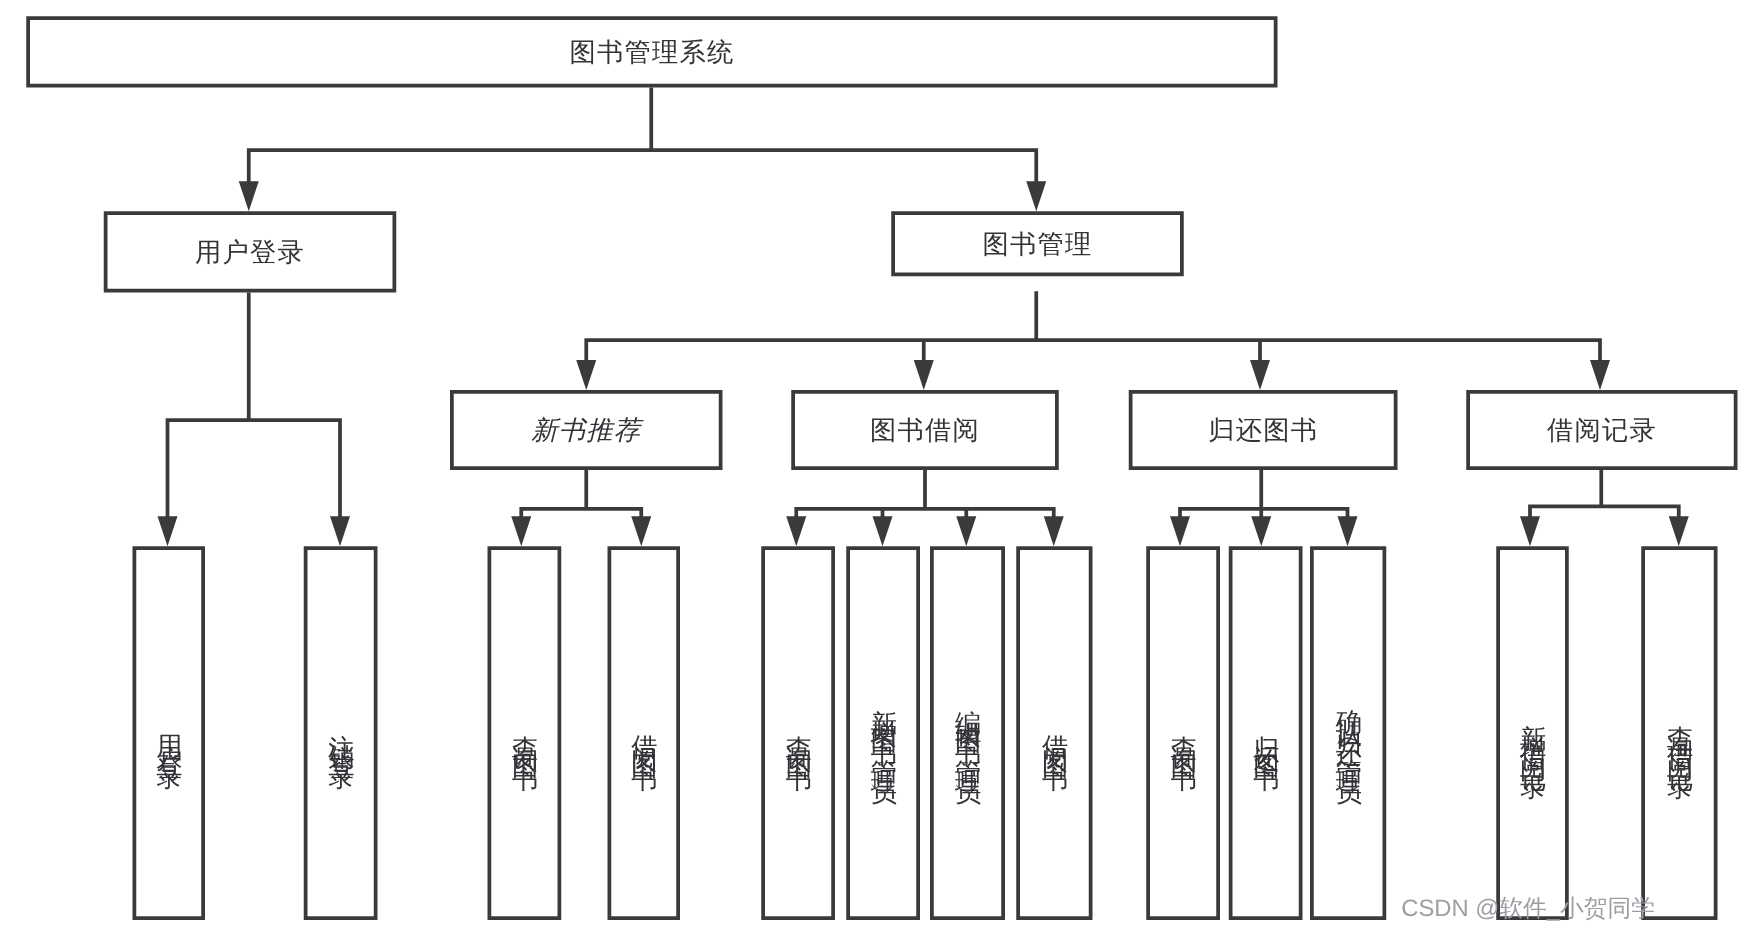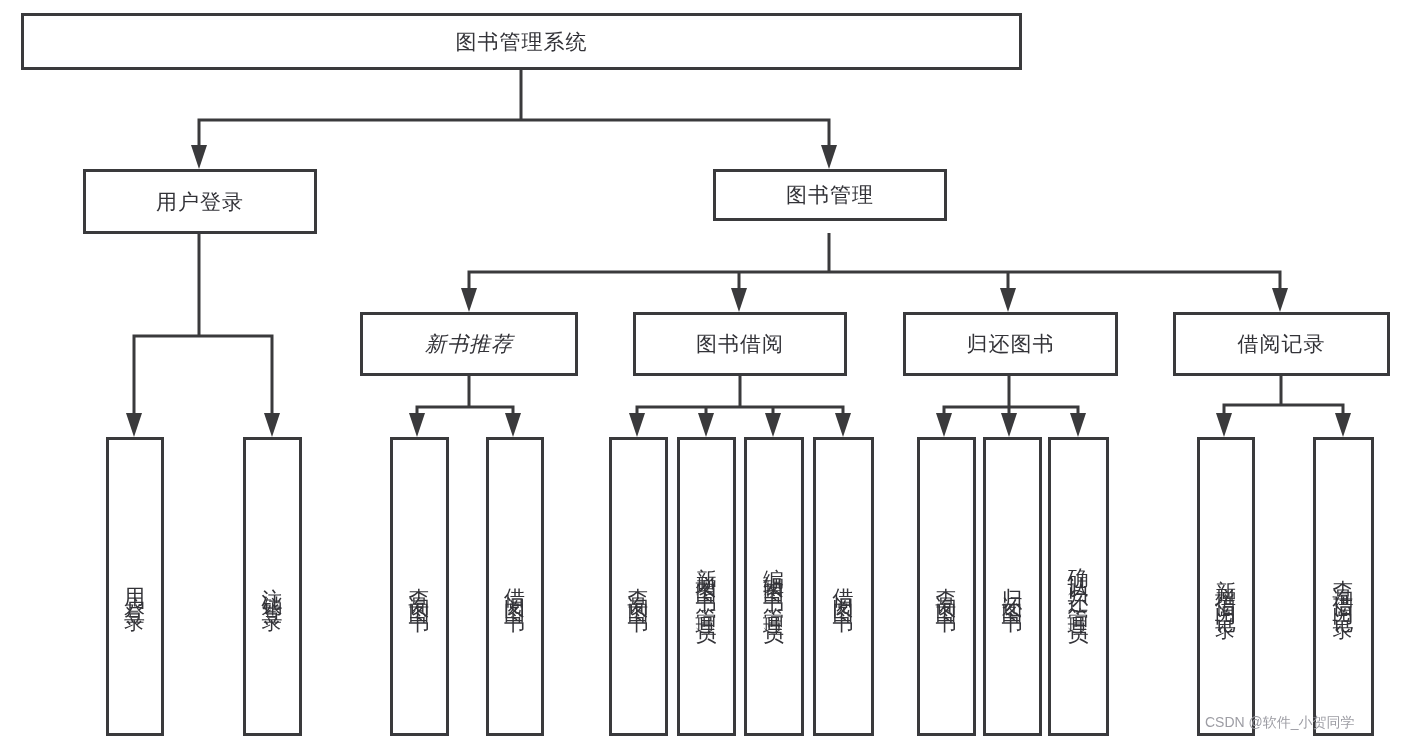--- a/index.html
+++ b/index.html
@@ -32,22 +32,22 @@
   .n-l4{left:609px;top:437px;width:59px;height:299px;}
   .n-l5{left:677px;top:437px;width:59px;height:299px;}
   .n-l6{left:744px;top:437px;width:60px;height:299px;}
   .n-l7{left:813px;top:437px;width:61px;height:299px;}
   .n-l8{left:917px;top:437px;width:59px;height:299px;}
   .n-l9{left:983px;top:437px;width:59px;height:299px;}
   .n-l10{left:1048px;top:437px;width:61px;height:299px;}
   .n-l11{left:1197px;top:437px;width:58px;height:299px;}
   .n-l12{left:1313px;top:437px;width:61px;height:299px;}
   .watermark{
-    position:absolute;left:1205px;top:714px;z-index:5;
-    font-size:14px;color:#9d9da4;white-space:nowrap;
+    position:absolute;left:1121px;top:714px;z-index:5;
+    font-size:19px;color:#9d9da4;white-space:nowrap;
   }
 </style>
 </head>
 <body>
 
 <div class="stage">
 
   <svg class="edges" viewBox="0 0 1405 747" xmlns="http://www.w3.org/2000/svg">
     <g stroke="#3a3a3c" stroke-width="3" fill="none">
       <path d="M521 69 V120 M197.5 120 H830.5 M199 119 V152 M829 119 V152"></path>

